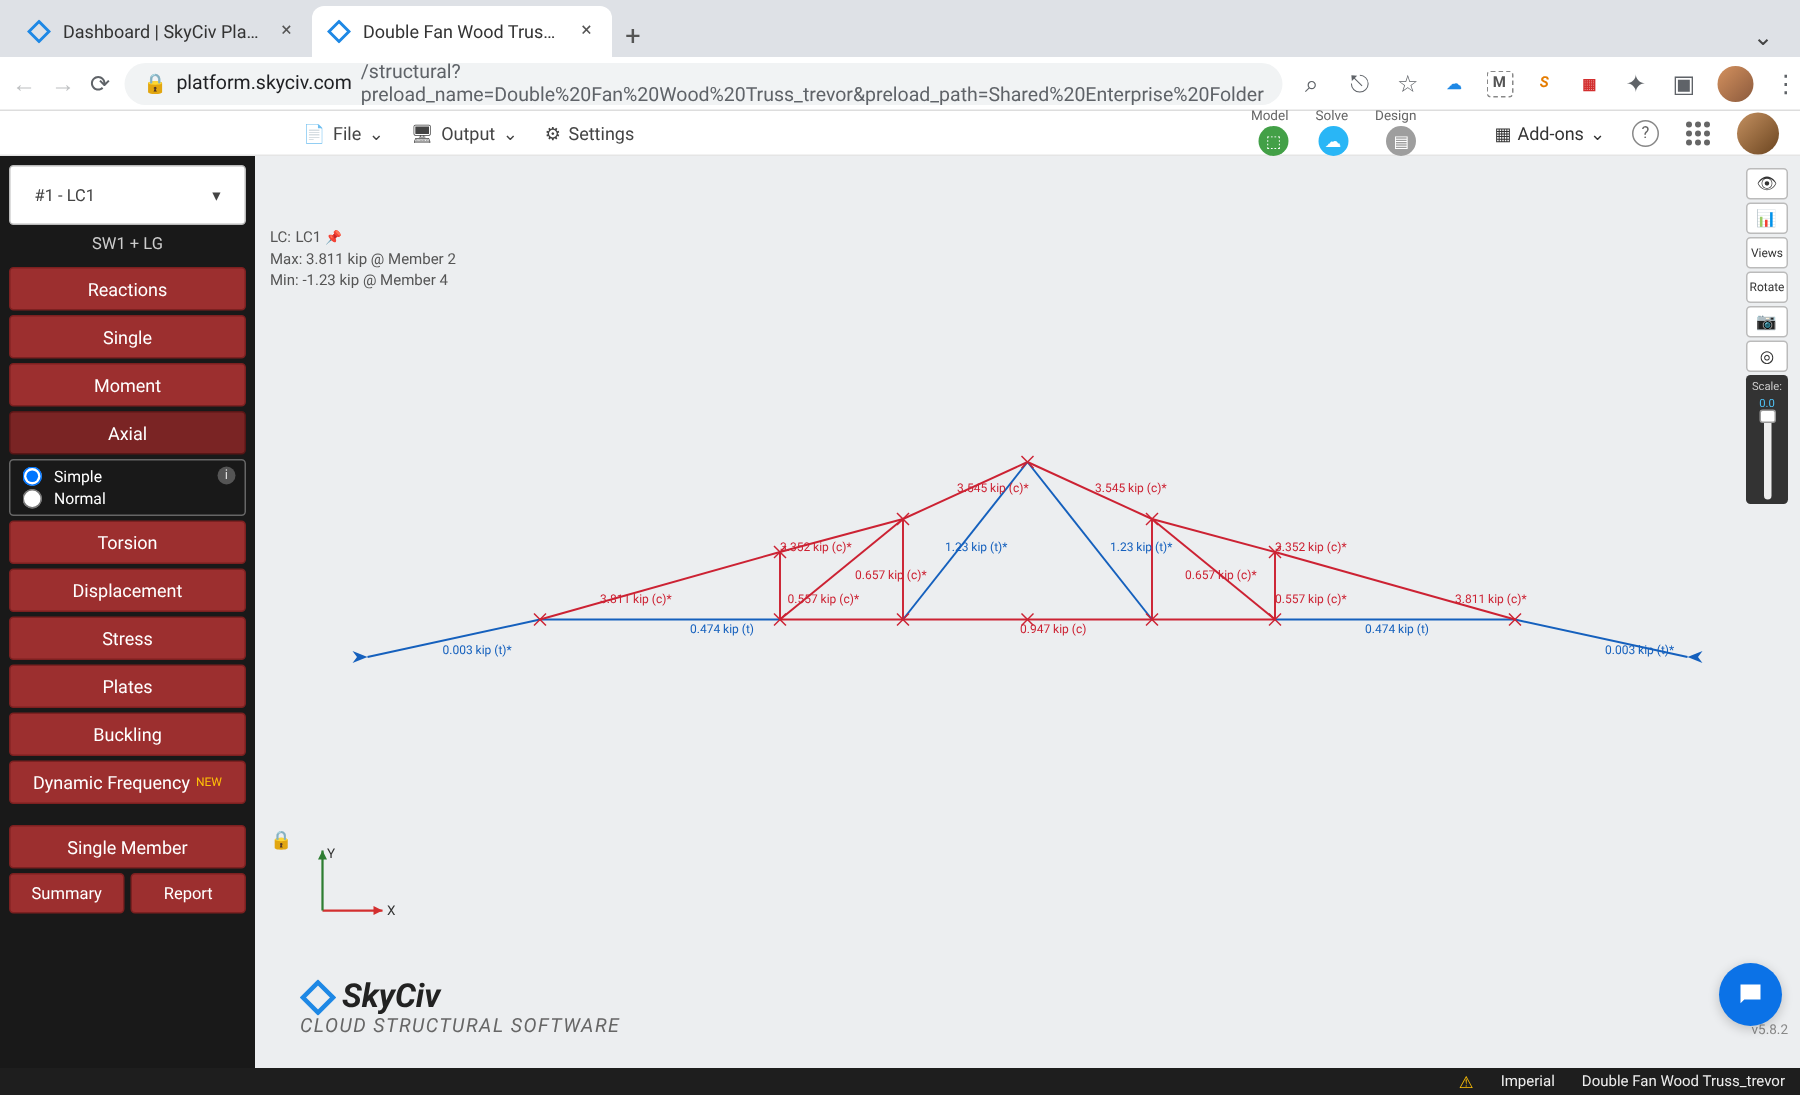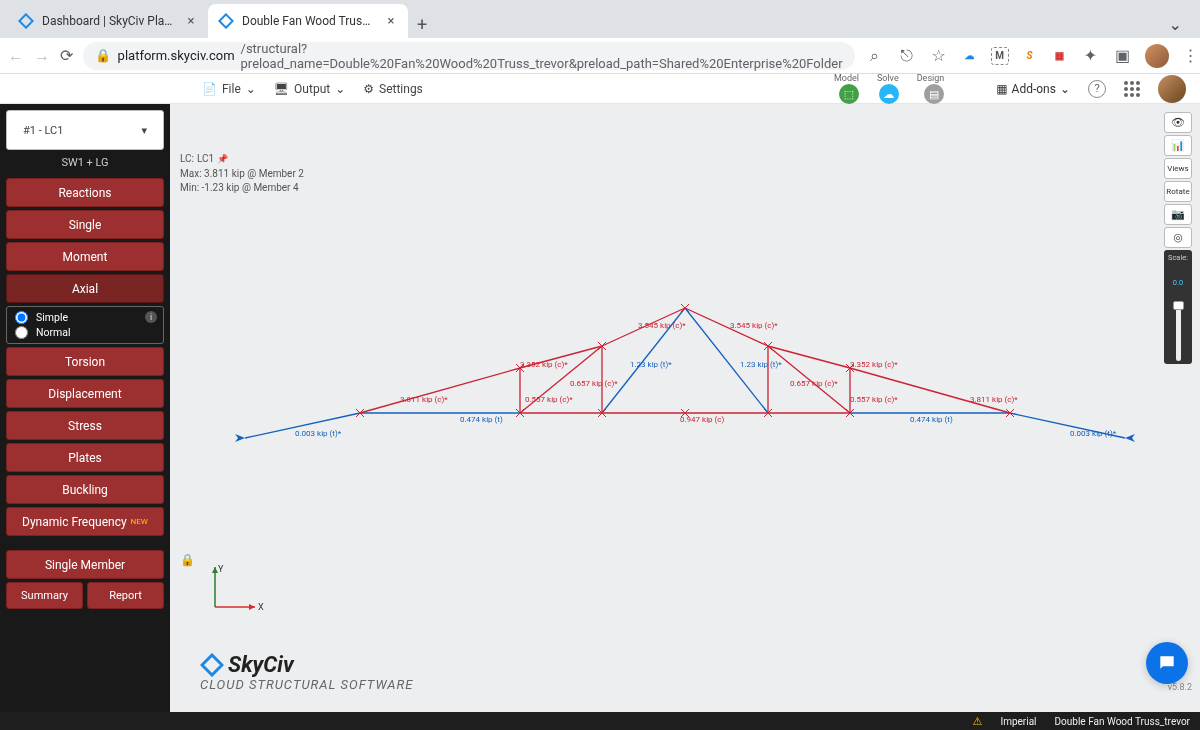--- a/index.html
+++ b/index.html
@@ -60,21 +60,21 @@
   .info-text .row { display: flex; align-items: center; gap: 3px; }
   .pin { font-size: 9px; color: #888; cursor: pointer; }
   svg.truss { position: absolute; top: 0; left: 0; width: 100%; height: 100%; pointer-events: none; }
   .t-label { font-size: 8px; fill: #c23; }
   .t-label.blue { fill: #1560bd; }
 
   
   .right-ctrls { position: absolute; top: 8px; right: 8px; display: flex; flex-direction: column; gap: 2px; z-index: 5; }
   .ctrl-btn { width: 28px; height: 21px; background: #fff; border: 1px solid #bbb; border-radius: 3px; display: flex; align-items: center; justify-content: center; font-size: 11px; color: #333; cursor: pointer; }
   .ctrl-btn.label { font-size: 8px; }
-  .scale-box { width: 28px; background: #333; border-radius: 3px; padding: 3px; color: #ccc; font-size: 7.5px; text-align: center; display: flex; flex-direction: column; align-items: center; gap: 16px; }
+  .scale-box { width: 28px; background: #333; border-radius: 3px; padding: 3px; color: #ccc; font-size: 7.5px; text-align: center; display: flex; flex-direction: column; align-items: center; gap: 2px; }
   .scale-track { width: 5px; height: 58px; background: #eee; border-radius: 3px; position: relative; }
   .scale-thumb { position: absolute; top: -2px; left: -3px; width: 11px; height: 9px; background: #fff; border: 1px solid #999; border-radius: 2px; cursor: grab; }
 
   
   .axis { position: absolute; left: 35px; bottom: 90px; }
   .lock-icon { position: absolute; left: 10px; bottom: 145px; color: #1560bd; font-size: 12px; cursor: pointer; }
 
   
   .logo { position: absolute; left: 30px; bottom: 20px; font-style: italic; }
   .logo .brand { font-size: 22px; font-weight: 700; color: #222; display: flex; align-items: center; gap: 4px; }

